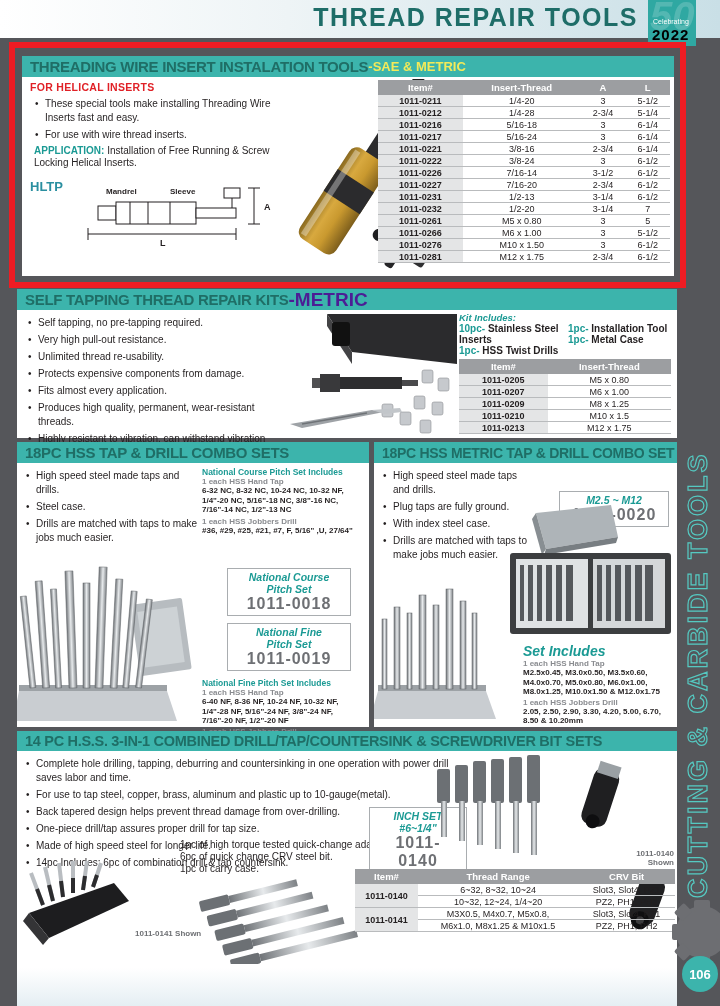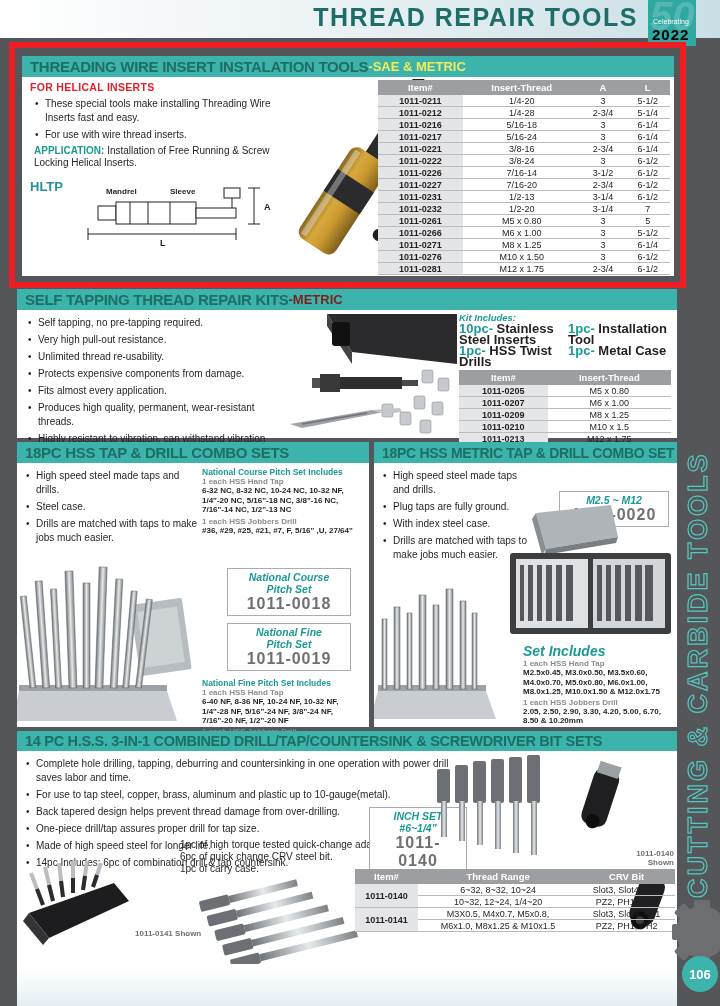--- a/index.html
+++ b/index.html
@@ -19,21 +19,21 @@
                letter-spacing:1px;}
   
   .red-frame{position:absolute;left:9px;top:42px;width:677px;height:246px;
              border:6px solid #ee1c23;box-sizing:border-box;z-index:5;}
   
   .panel{position:absolute;background:#fff;box-sizing:border-box;}
   .panel-header{height:21px;background:#3cb4ac;display:flex;align-items:center;
                 padding-left:8px;white-space:nowrap;overflow:hidden;}
   .panel-title{font-size:15px;font-weight:bold;color:#1f6e66;letter-spacing:-0.3px;}
   .suffix-yellow{font-size:13px;font-weight:bold;color:#f3ea59;}
-  .suffix-white{font-size:13px;font-weight:bold;color:#7f1d1d;}
+  .suffix-white{font-size:19px;font-weight:bold;color:#4c1d95;}
   
   ul.bullets{margin:4px 0 0 4px;padding:0;list-style:none;}
   ul.bullets li{position:relative;padding-left:11px;font-size:10px;line-height:14px;margin-bottom:3px;}
   ul.bullets li:before{content:"•";position:absolute;left:1px;top:0;}
   
   table.spec{border-collapse:collapse;width:100%;font-size:9px;}
   table.spec th{background:#9c9ea1;color:#fff;font-weight:bold;padding:2px 2px;font-size:9.5px;}
   table.spec td{text-align:center;padding:0.5px 2px;border-bottom:1px solid #b9bbbd;}
   table.spec td.c0{background:#e4e5e6;font-weight:bold;}
   
@@ -47,21 +47,21 @@
   .idbox .l1{font-size:10.5px;}
   .idbox .item{font-size:16px;font-weight:bold;color:#6e7074;letter-spacing:1px;}
   
   .side-text{position:absolute;right:1px;top:428px;height:470px;width:36px;
              writing-mode:vertical-rl;transform:rotate(180deg);
              font-size:27px;font-weight:bold;letter-spacing:3px;
              color:rgba(85,86,90,0);-webkit-text-stroke:1.2px #55c9c1;white-space:nowrap;}
   .page-num{position:absolute;right:2px;bottom:14px;width:36px;height:36px;border-radius:50%;
             background:#3cb4ac;color:#fff;font-weight:bold;font-size:13px;
             display:flex;align-items:center;justify-content:center;}
-  .kit-line{font-size:13px;line-height:11px;font-weight:bold;}
+  .kit-line{font-size:10px;line-height:11px;font-weight:bold;}
   .kit-line .q{color:#1b9a94;}
 </style>
 </head>
 <body>
 
 <div class="page">
 
   <div class="top-band">
     <div class="top-title">THREAD REPAIR TOOLS</div>
   </div>
@@ -215,26 +215,20 @@
                 <td class="c0">1011-0261</td>
                 <td>M5 x 0.80</td>
                 <td>3</td>
                 <td>5</td>
               </tr>
               <tr>
                 <td class="c0">1011-0266</td>
                 <td>M6 x 1.00</td>
                 <td>3</td>
                 <td>5-1/2</td>
-              </tr>
-              <tr>
-                <td class="c0">1011-0271</td>
-                <td>M8 x 1.25</td>
-                <td>3</td>
-                <td>6-1/4</td>
               </tr>
               <tr>
                 <td class="c0">1011-0276</td>
                 <td>M10 x 1.50</td>
                 <td>3</td>
                 <td>6-1/2</td>
               </tr>
               <tr>
                 <td class="c0">1011-0281</td>
                 <td>M12 x 1.75</td>

